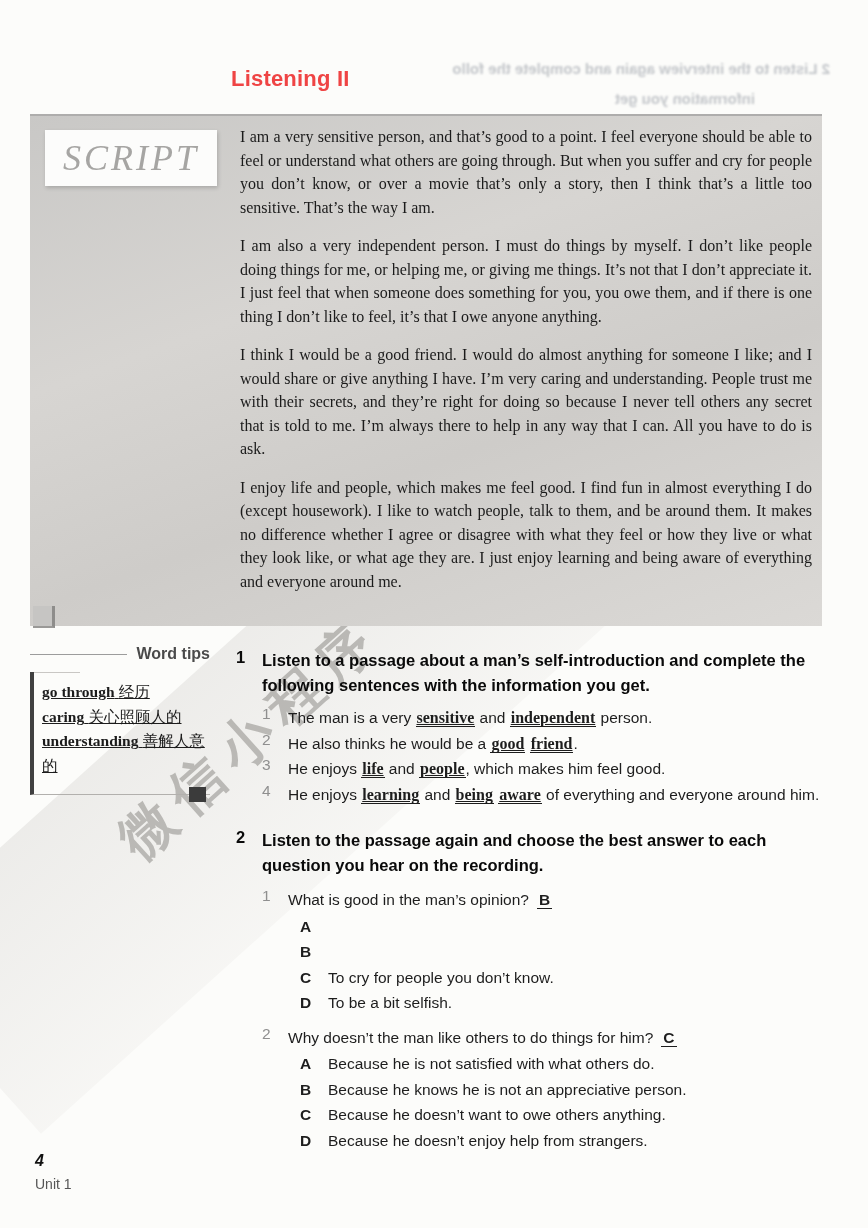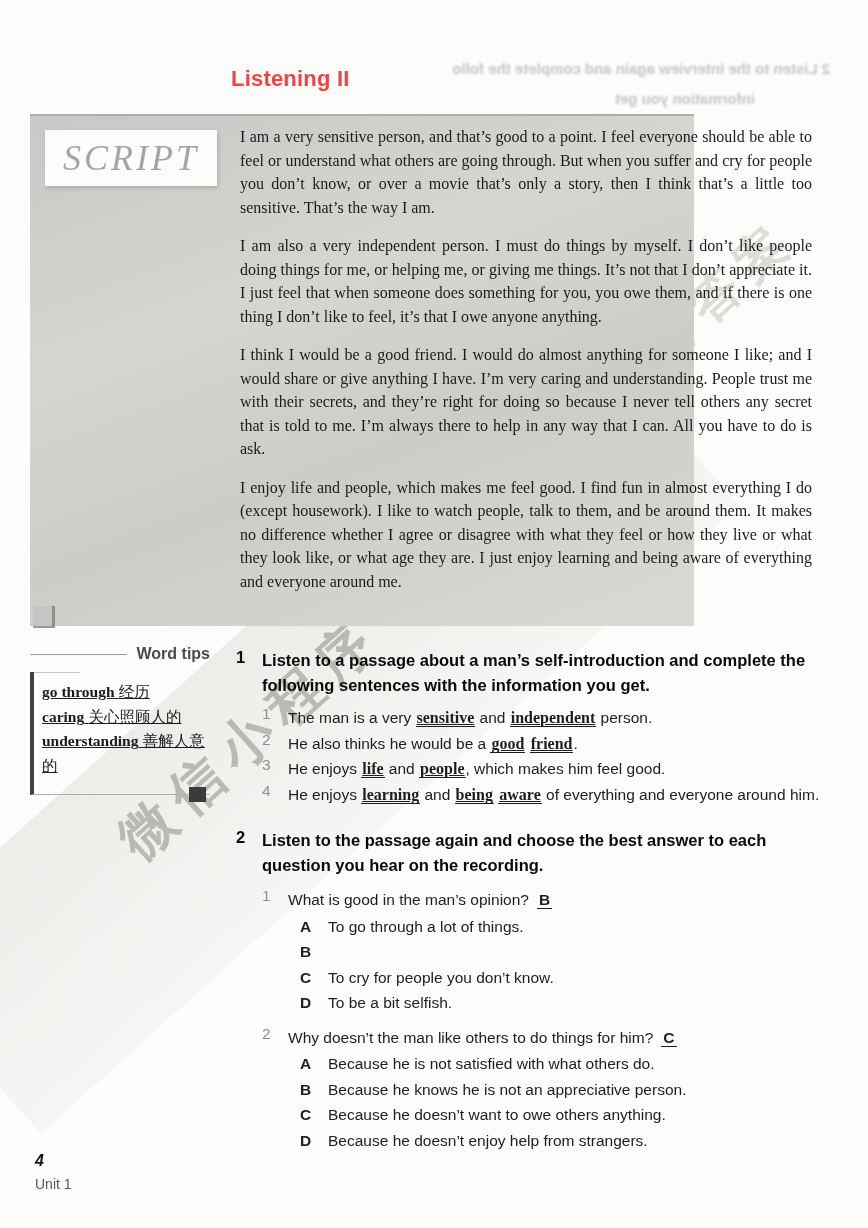--- a/index.html
+++ b/index.html
@@ -21,21 +21,21 @@
     position:absolute; transform:scaleX(-1); filter:blur(0.8px);
     color:rgba(115,122,134,0.42); font-weight:bold; white-space:nowrap;
     pointer-events:none;
   }
   .bleed-1 { left:385px; top:60px;  width:445px; font-size:15px; text-align:left; }
   .bleed-2 { left:545px; top:90px;  width:210px; font-size:15px; }
   .bleed-3 { left:32px;  top:216px; width:200px; font-size:12px; color:rgba(110,118,130,0.38); }
 
   
   .script-box {
-    position:absolute; left:30px; top:114px; width:664px; height:512px;
+    position:absolute; left:30px; top:114px; width:792px; height:512px;
     background:linear-gradient(160deg,#c9c8c6 0%,#d7d5d2 35%,#ceccc9 62%,#dbd9d6 100%);
     border-top:2px solid #aeadac;
   }
   .script-label {
     position:absolute; left:15px; top:14px; width:172px; height:56px;
     background:#fcfcfb; box-shadow:1px 2px 4px rgba(0,0,0,0.18);
     display:flex; align-items:center; justify-content:center;
   }
   .script-label span {
     font-family:"Liberation Serif", serif; font-style:italic;
@@ -189,21 +189,20 @@
       </div>
       <div id="ex2-questions">
           <div class="question">
             <div class="q-line">
               <span class="item-num">1</span>
               <div class="q-text">What is good in the man’s opinion?<span class="answer-letter">B</span></div>
             </div>
             <div class="options">
               <div class="opt">
                 <span class="opt-letter">A</span>
-                <span class="opt-text">To go through a lot of things.</span>
               </div>
               <div class="opt">
                 <span class="opt-letter">B</span>
               </div>
               <div class="opt">
                 <span class="opt-letter">C</span>
                 <span class="opt-text">To cry for people you don’t know.</span>
               </div>
               <div class="opt">
                 <span class="opt-letter">D</span>

